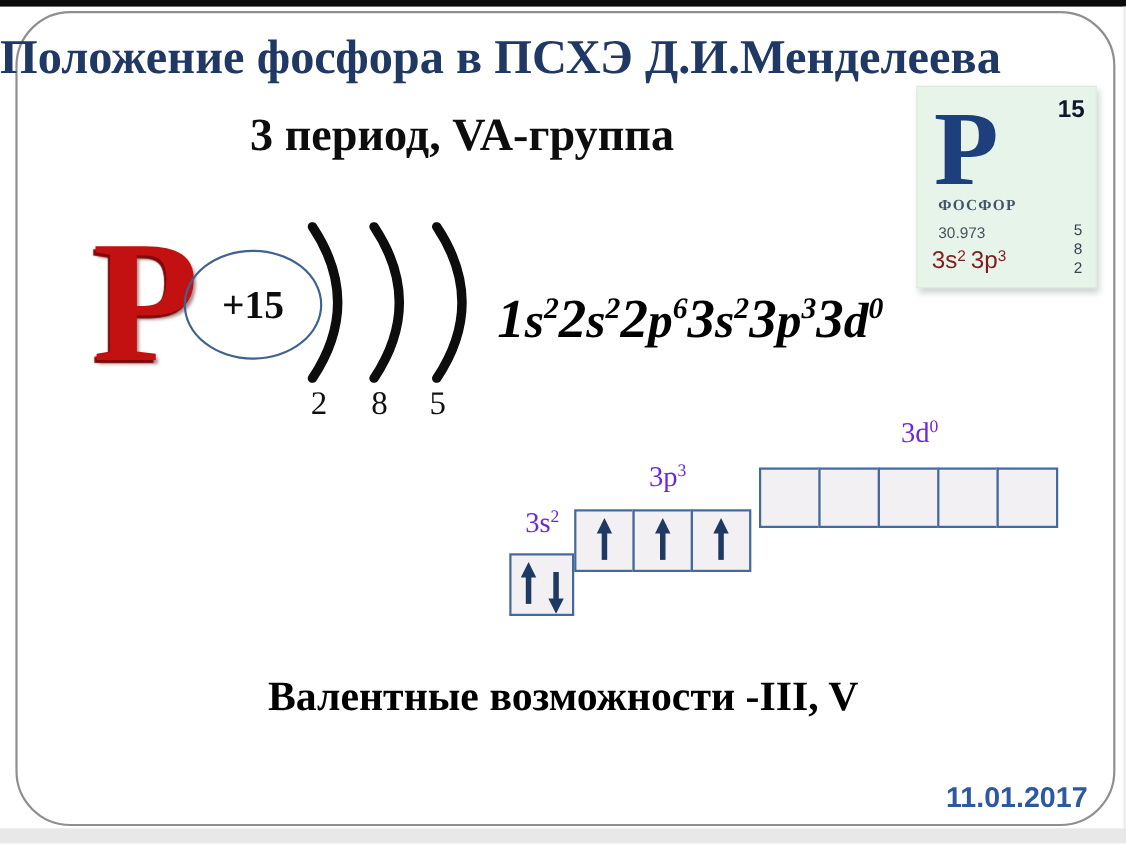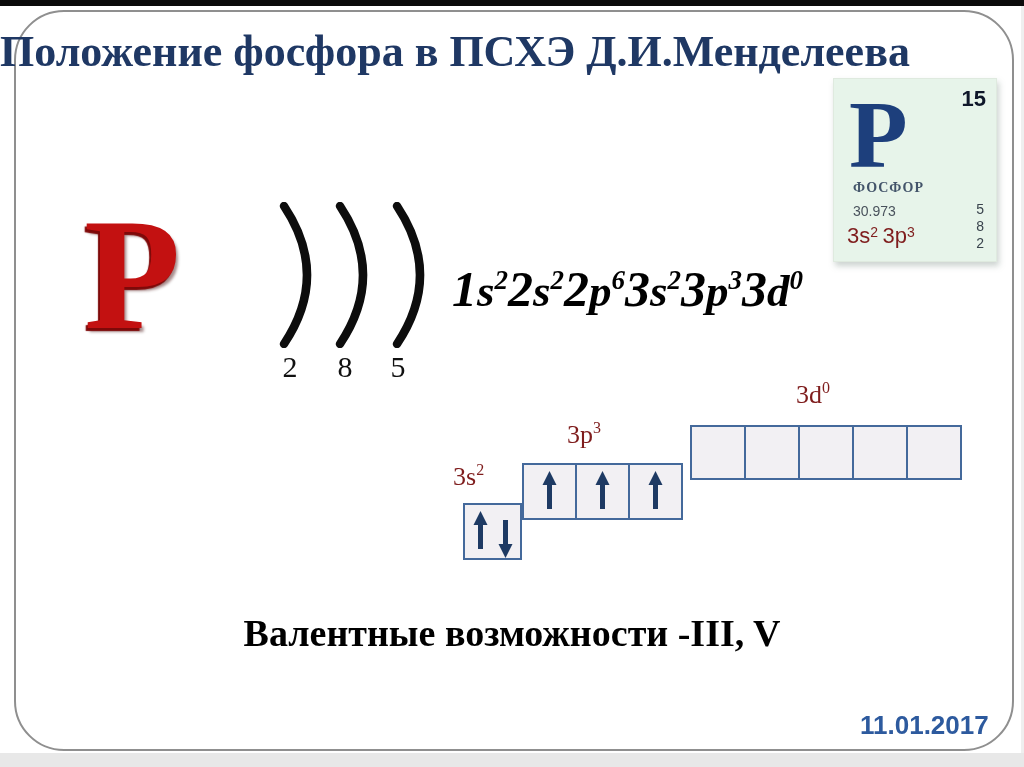--- a/index.html
+++ b/index.html
@@ -44,21 +44,21 @@
   .shell-nums span{position:absolute;top:0;width:24px;text-align:center;font-size:30px;color:#111;}
   .sn0{left:0;} .sn1{left:55px;} .sn2{left:108px;}
 
   
   .config{position:absolute;left:452px;top:260px;white-space:nowrap;}
   .config .cn{font-size:50px;font-weight:800;font-style:italic;}
   .config .cl{font-size:45px;font-weight:600;font-style:italic;}
   .config .ce{font-size:27px;font-weight:800;font-style:italic;position:relative;top:-17px;}
 
   
-  .olabel{position:absolute;font-size:26px;color:#7f1d1d;width:80px;}
+  .olabel{position:absolute;font-size:26px;color:#6d28d9;text-align:center;width:80px;}
   .olabel sup{font-size:16px;}
   .lab-3s{left:453px;top:461px;} .lab-3p{left:567px;top:419px;} .lab-3d{left:796px;top:379px;}
   .orow{position:absolute;display:flex;}
   .row-3s{left:463px;top:503px;} .row-3p{left:522px;top:463px;} .row-3d{left:690px;top:425px;}
   .row-3s .obox{width:59px;height:57px;} .row-3p .obox{width:55px;height:57px;} .row-3d .obox{width:56px;height:55px;}
   .obox{box-sizing:border-box;border:2px solid #44699b;background:#f2f0f3;
         display:flex;align-items:center;justify-content:center;gap:8px;}
   .obox + .obox{margin-left:-2px;}
   .arr polygon,.arr rect{fill:#1e3a63;}
   .arr{display:block;margin-top:-3px;}
@@ -73,35 +73,39 @@
 <body>
 
 <div class="stage">
   <div class="top-strip"></div>
   <div class="bottom-strip"></div>
   <div class="right-strip"></div>
 
   <div class="slide"></div>
 
   <div class="title">Положение фосфора в ПСХЭ Д.И.Менделеева</div>
+  <div class="subtitle">3 период, VA-группа</div>
 
   <div class="card">
     <div class="card-num">15</div>
     <div class="card-symbol">P</div>
     <div class="card-name">ФОСФОР</div>
     <div class="card-mass">30.973</div>
     <div class="card-config"><span>3</span><span>s</span><sup>2</sup> <span>3</span><span>p</span><sup>3</sup></div>
     <div class="card-shells">
       <div>5</div>
       <div>8</div>
       <div>2</div>
     </div>
   </div>
 
   <div class="big-symbol">P</div>
+  <div class="nucleus">
+    <span class="nucleus-charge">+15</span>
+  </div>
   <svg class="arcs" width="150" height="146" viewBox="0 0 150 146">
     <path d="M6,4 Q52,73 6,142"></path>
     <path d="M62,4 Q108,73 62,142"></path>
     <path d="M119,4 Q165,73 119,142"></path>
   </svg>
   <div class="shell-nums">
     <span class="sn0">2</span>
     <span class="sn1">8</span>
     <span class="sn2">5</span>
   </div>

